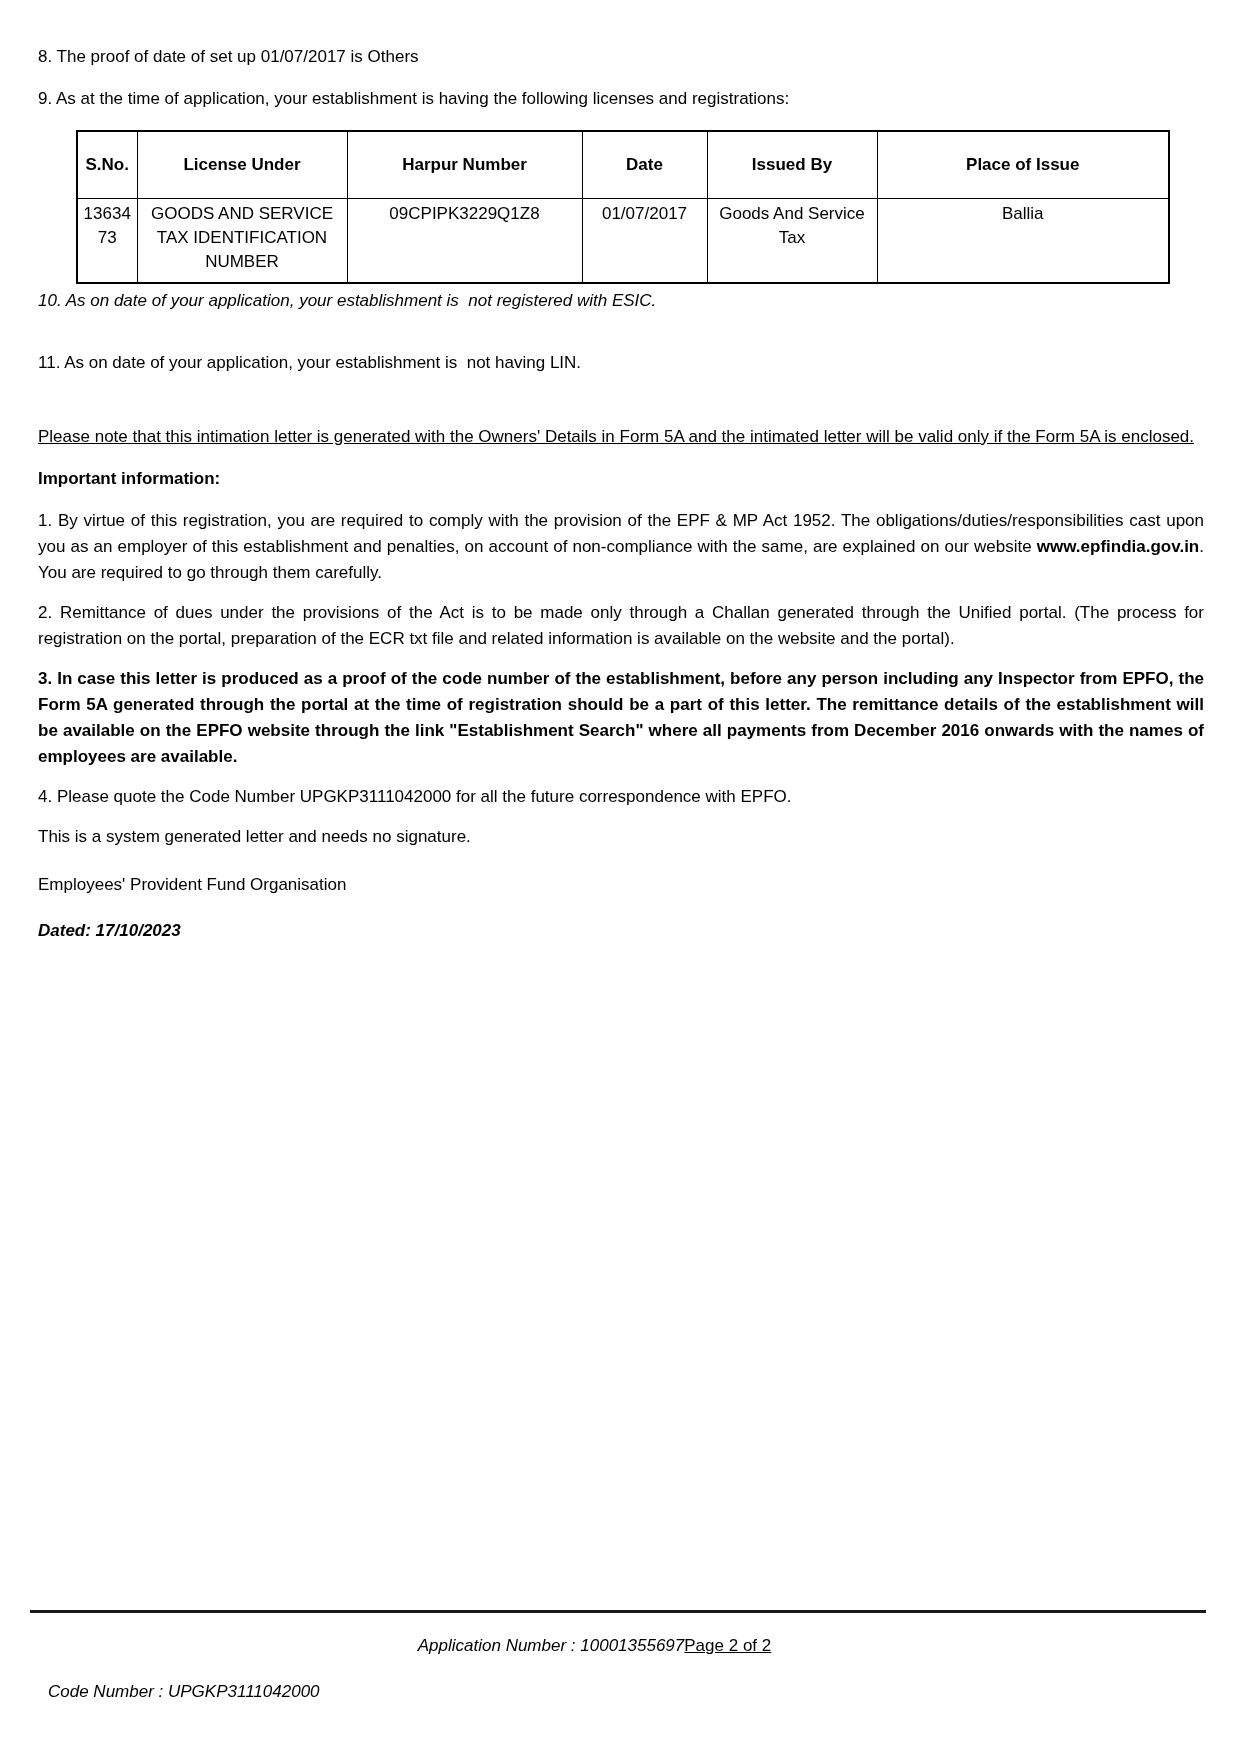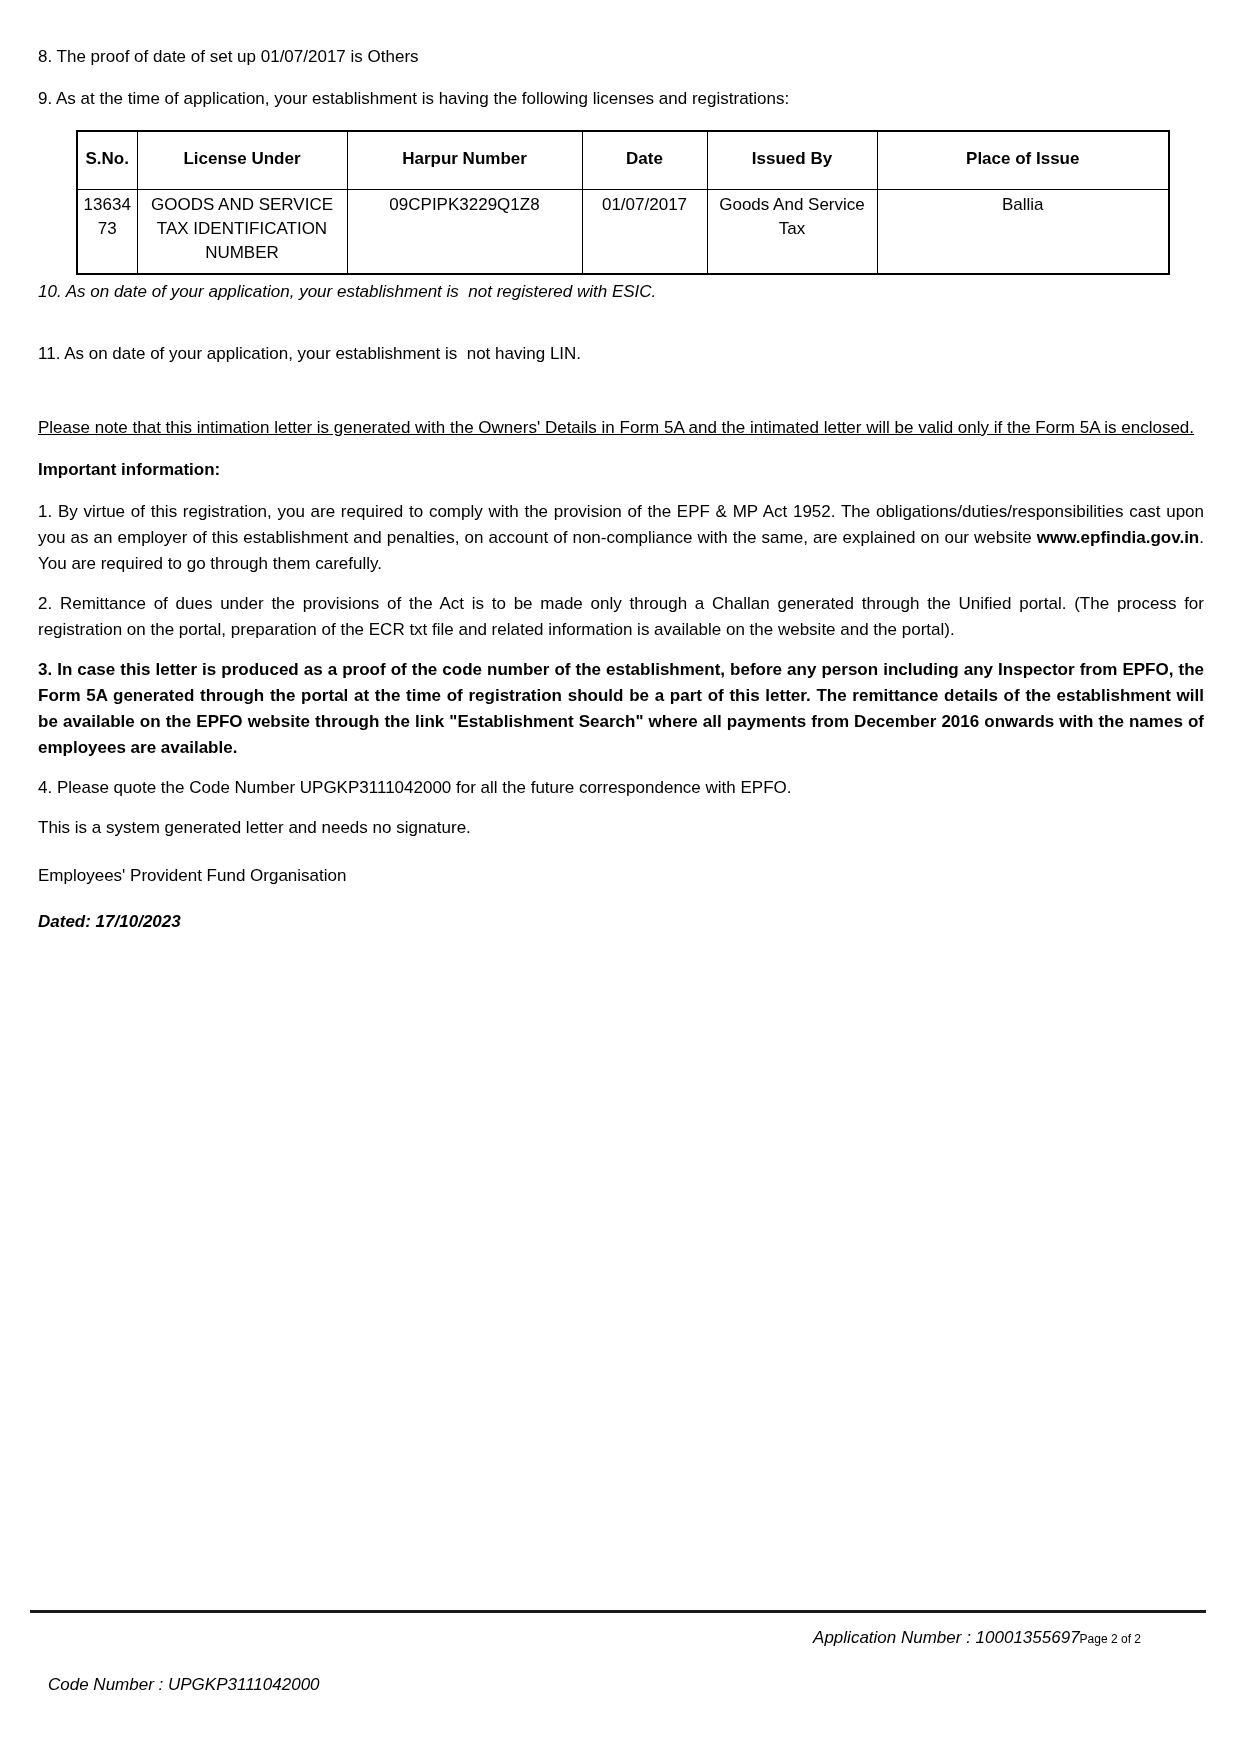--- a/index.html
+++ b/index.html
@@ -40,21 +40,21 @@
   }
   table.licenses th, table.licenses td {
     border: 1px solid #000;
     vertical-align: top;
     font-size: 17px;
     box-sizing: border-box;
   }
   table.licenses th {
     font-weight: bold;
     text-align: center;
-    padding: 15px 4px;
+    padding: 21px 4px;
     height: 58px;
     line-height: 24px;
   }
   table.licenses td {
     text-align: center;
     padding: 3px 5px 8px 5px;
     line-height: 24px;
   }
   td.sno { word-break: break-all; padding-left: 4px; padding-right: 2px; }
 
@@ -71,29 +71,29 @@
     top: 1610px;
     left: 30px;
     right: 34px;
   }
   .footer-rule {
     border: none;
     border-top: 3px solid #1a1a1a;
     margin: 0;
   }
   .footer-row {
-    margin-top: 12px;
+    margin-top: 20px;
     display: flex;
-    justify-content: flex-end;
+    justify-content: center;
     align-items: baseline;
     padding-left: 18px;
     padding-right: 65px;
   }
   .footer .it { font-style: italic; font-size: 17px; line-height: 26px; }
-  .footer .pg { font-style: normal; font-size: 12px; line-height: 26px; }
+  .footer .pg { font-style: normal; font-size: 17px; line-height: 26px; text-decoration: underline; }
   .footer-code { margin-top: 20px; padding-left: 18px; }
 </style>
 </head>
 <body>
 
 <div class="content">
 
   <p class="line">8. The proof of date of set up 01/07/2017 is Others</p>
 
   <p class="line mt16">9. As at the time of application, your establishment is having the following licenses and registrations:</p>

